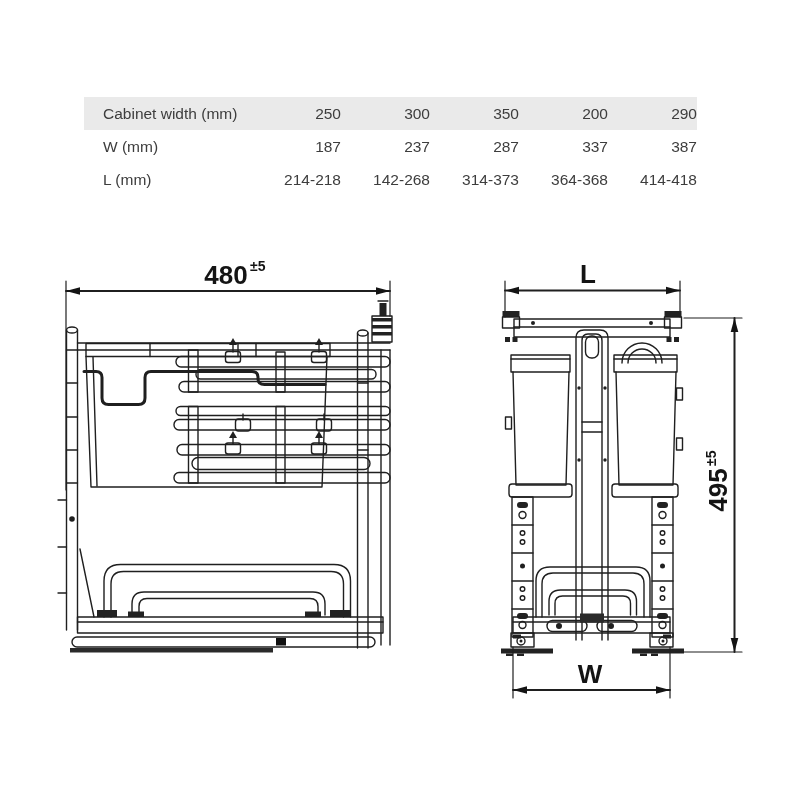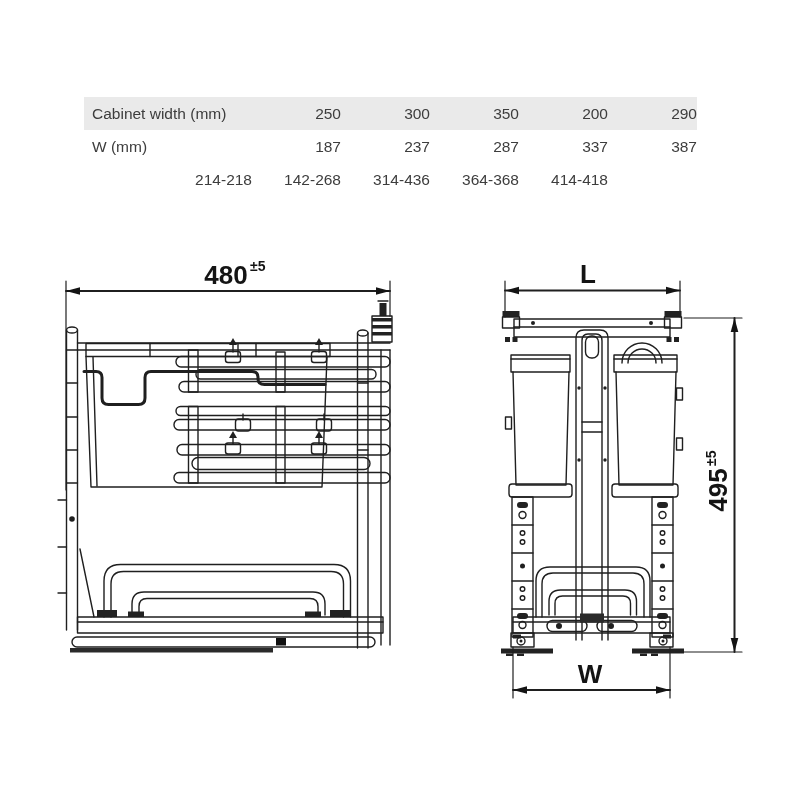--- a/index.html
+++ b/index.html
@@ -11,21 +11,21 @@
     position:absolute;left:84px;top:97px;width:613px;
     color:#3d3d3d;font-size:15.5px;
   }
   .spec-row{
     display:grid;
     grid-template-columns:168px 89px 89px 89px 89px 89px;
     height:33px;align-items:center;
   }
   .spec-row.head{background:#eaeaea;}
   .cell{text-align:right;white-space:nowrap;}
-  .cell.label{text-align:left;padding-left:8px;}
+  .cell.label{text-align:left;padding-left:19px;}
   svg text{font-family:"Liberation Sans",sans-serif;}
   .dimtxt{font-weight:bold;fill:#141414;}
 </style>
 </head>
 <body>
 
 <div class="spec-table">
   <div class="spec-row head">
     <div class="cell label">Cabinet width (mm)</div>
     <div class="cell">250</div>
@@ -36,23 +36,24 @@
   </div>
   <div class="spec-row">
     <div class="cell label">W (mm)</div>
     <div class="cell">187</div>
     <div class="cell">237</div>
     <div class="cell">287</div>
     <div class="cell">337</div>
     <div class="cell">387</div>
   </div>
   <div class="spec-row">
+    <div class="cell label">L (mm)</div>
     <div class="cell">214-218</div>
     <div class="cell">142-268</div>
-    <div class="cell">314-436</div>
+    <div class="cell">314-373</div>
     <div class="cell">364-368</div>
     <div class="cell">414-418</div>
   </div>
 </div>
 
 <svg width="800" height="800" viewBox="0 0 800 800" style="position:absolute;left:0;top:0;" stroke-linecap="round" stroke-linejoin="round">
 
   <g stroke="#1f1f1f" fill="none" stroke-width="1.4">
 
     <g>

